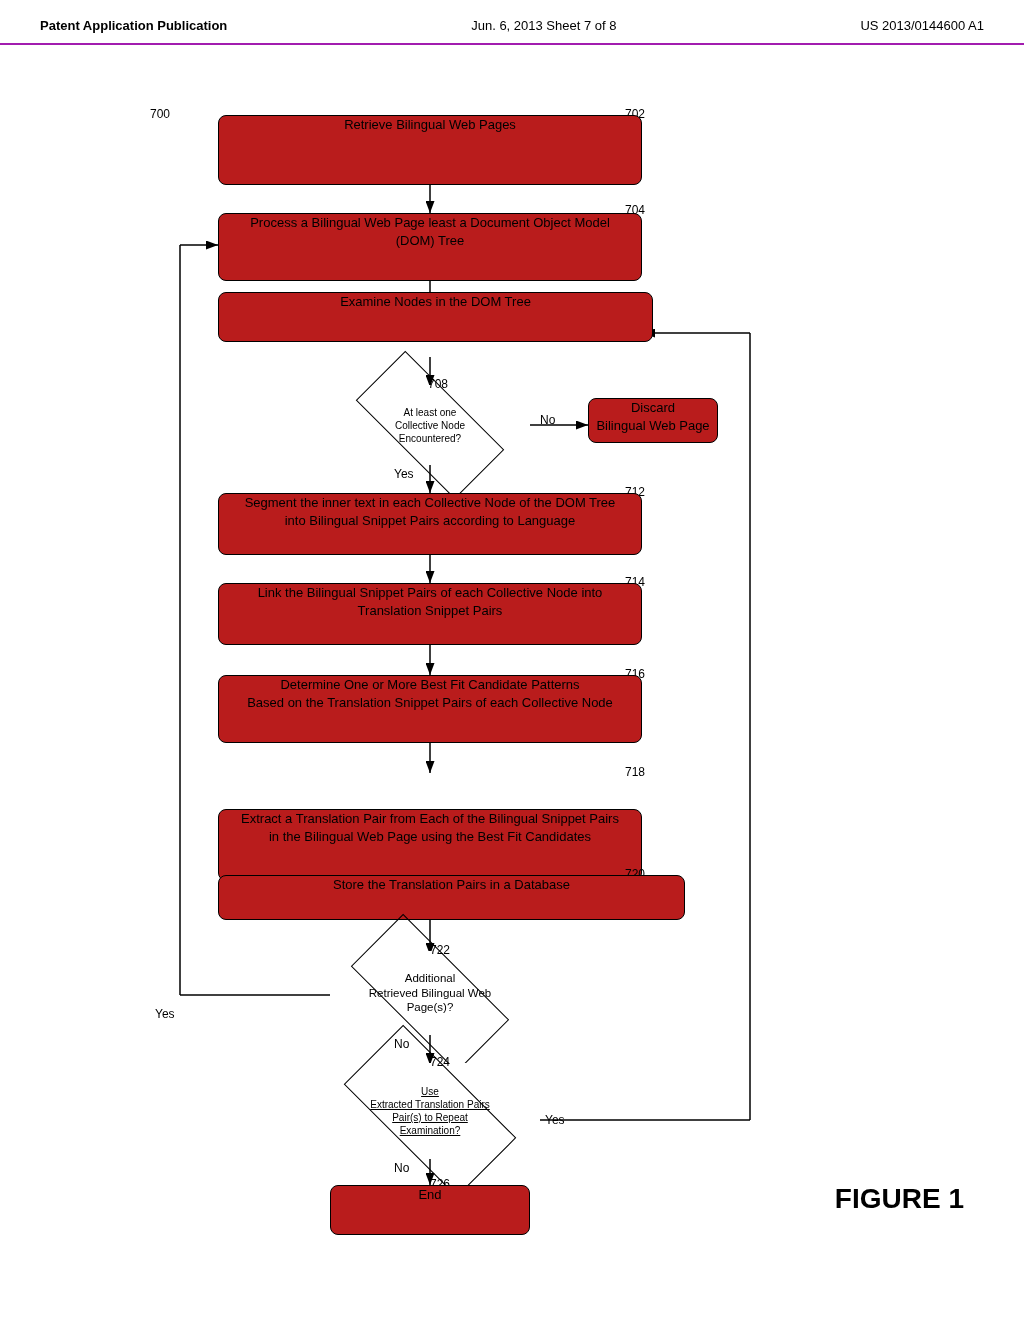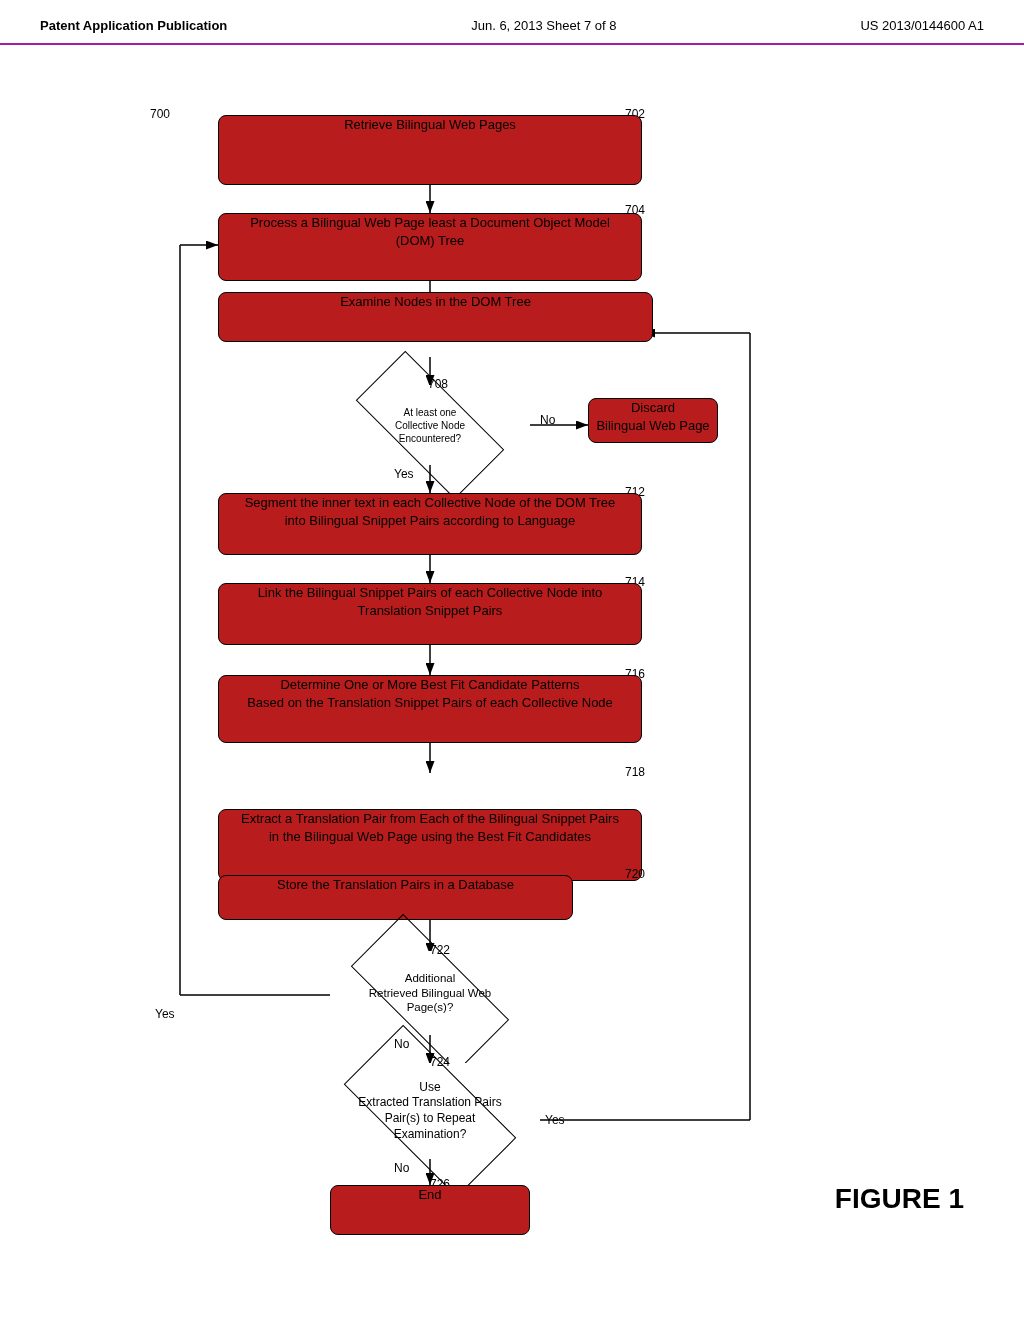--- a/index.html
+++ b/index.html
@@ -213,40 +213,40 @@
 
   <div class="label" style="left:625px; top:710px;">718</div>
 
   <div class="flow-box" style="left:218px; top:718px; width:424px; height:72px;margin-top:36px;">
     <span style="white-space:pre-line;">Extract a Translation Pair from Each of the Bilingual Snippet Pairs
 in the Bilingual Web Page using the Best Fit Candidates</span>
   </div>
 
   <div class="label" style="left:625px; top:812px;">720</div>
 
-  <div class="flow-box" style="left:218px; top:820px; width:355px; height:45px;">
+  <div class="flow-box" style="left:218px; top:820px; width:467px; height:45px;">
     <span>Store   the Translation Pairs in a Database</span>
   </div>
 
   <div class="flow-diamond" style="left:330px; top:896px; width:200px; height:84px;">
     <div class="flow-diamond-inner" style="width:150px; height:74px; left:25px; top:5px;"></div>
     <div class="flow-diamond-text" style="font-size:11.5px; white-space:pre-line;">Additional
 Retrieved Bilingual Web
 Page(s)?</div>
   </div>
 
   <div class="label" style="left:430px; top:888px;">722</div>
 
   <div class="label" style="left:155px; top:952px;">Yes</div>
 
   <div class="label" style="left:394px; top:982px;">No</div>
 
   <div class="flow-diamond" style="left:320px; top:1008px; width:220px; height:96px;">
     <div class="flow-diamond-inner" style="width:160px; height:84px; left:30px; top:6px;"></div>
-    <div class="flow-diamond-text" style="font-size:12px; white-space:pre-line;">Use
+    <div class="flow-diamond-text" style="font-size:10px; white-space:pre-line;text-decoration:underline;">Use
 Extracted Translation Pairs
 Pair(s) to Repeat
 Examination?</div>
   </div>
 
   <div class="label" style="left:430px; top:1000px;">724</div>
 
   <div class="label" style="left:545px; top:1058px;">Yes</div>
 
   <div class="label" style="left:394px; top:1106px;">No</div>

